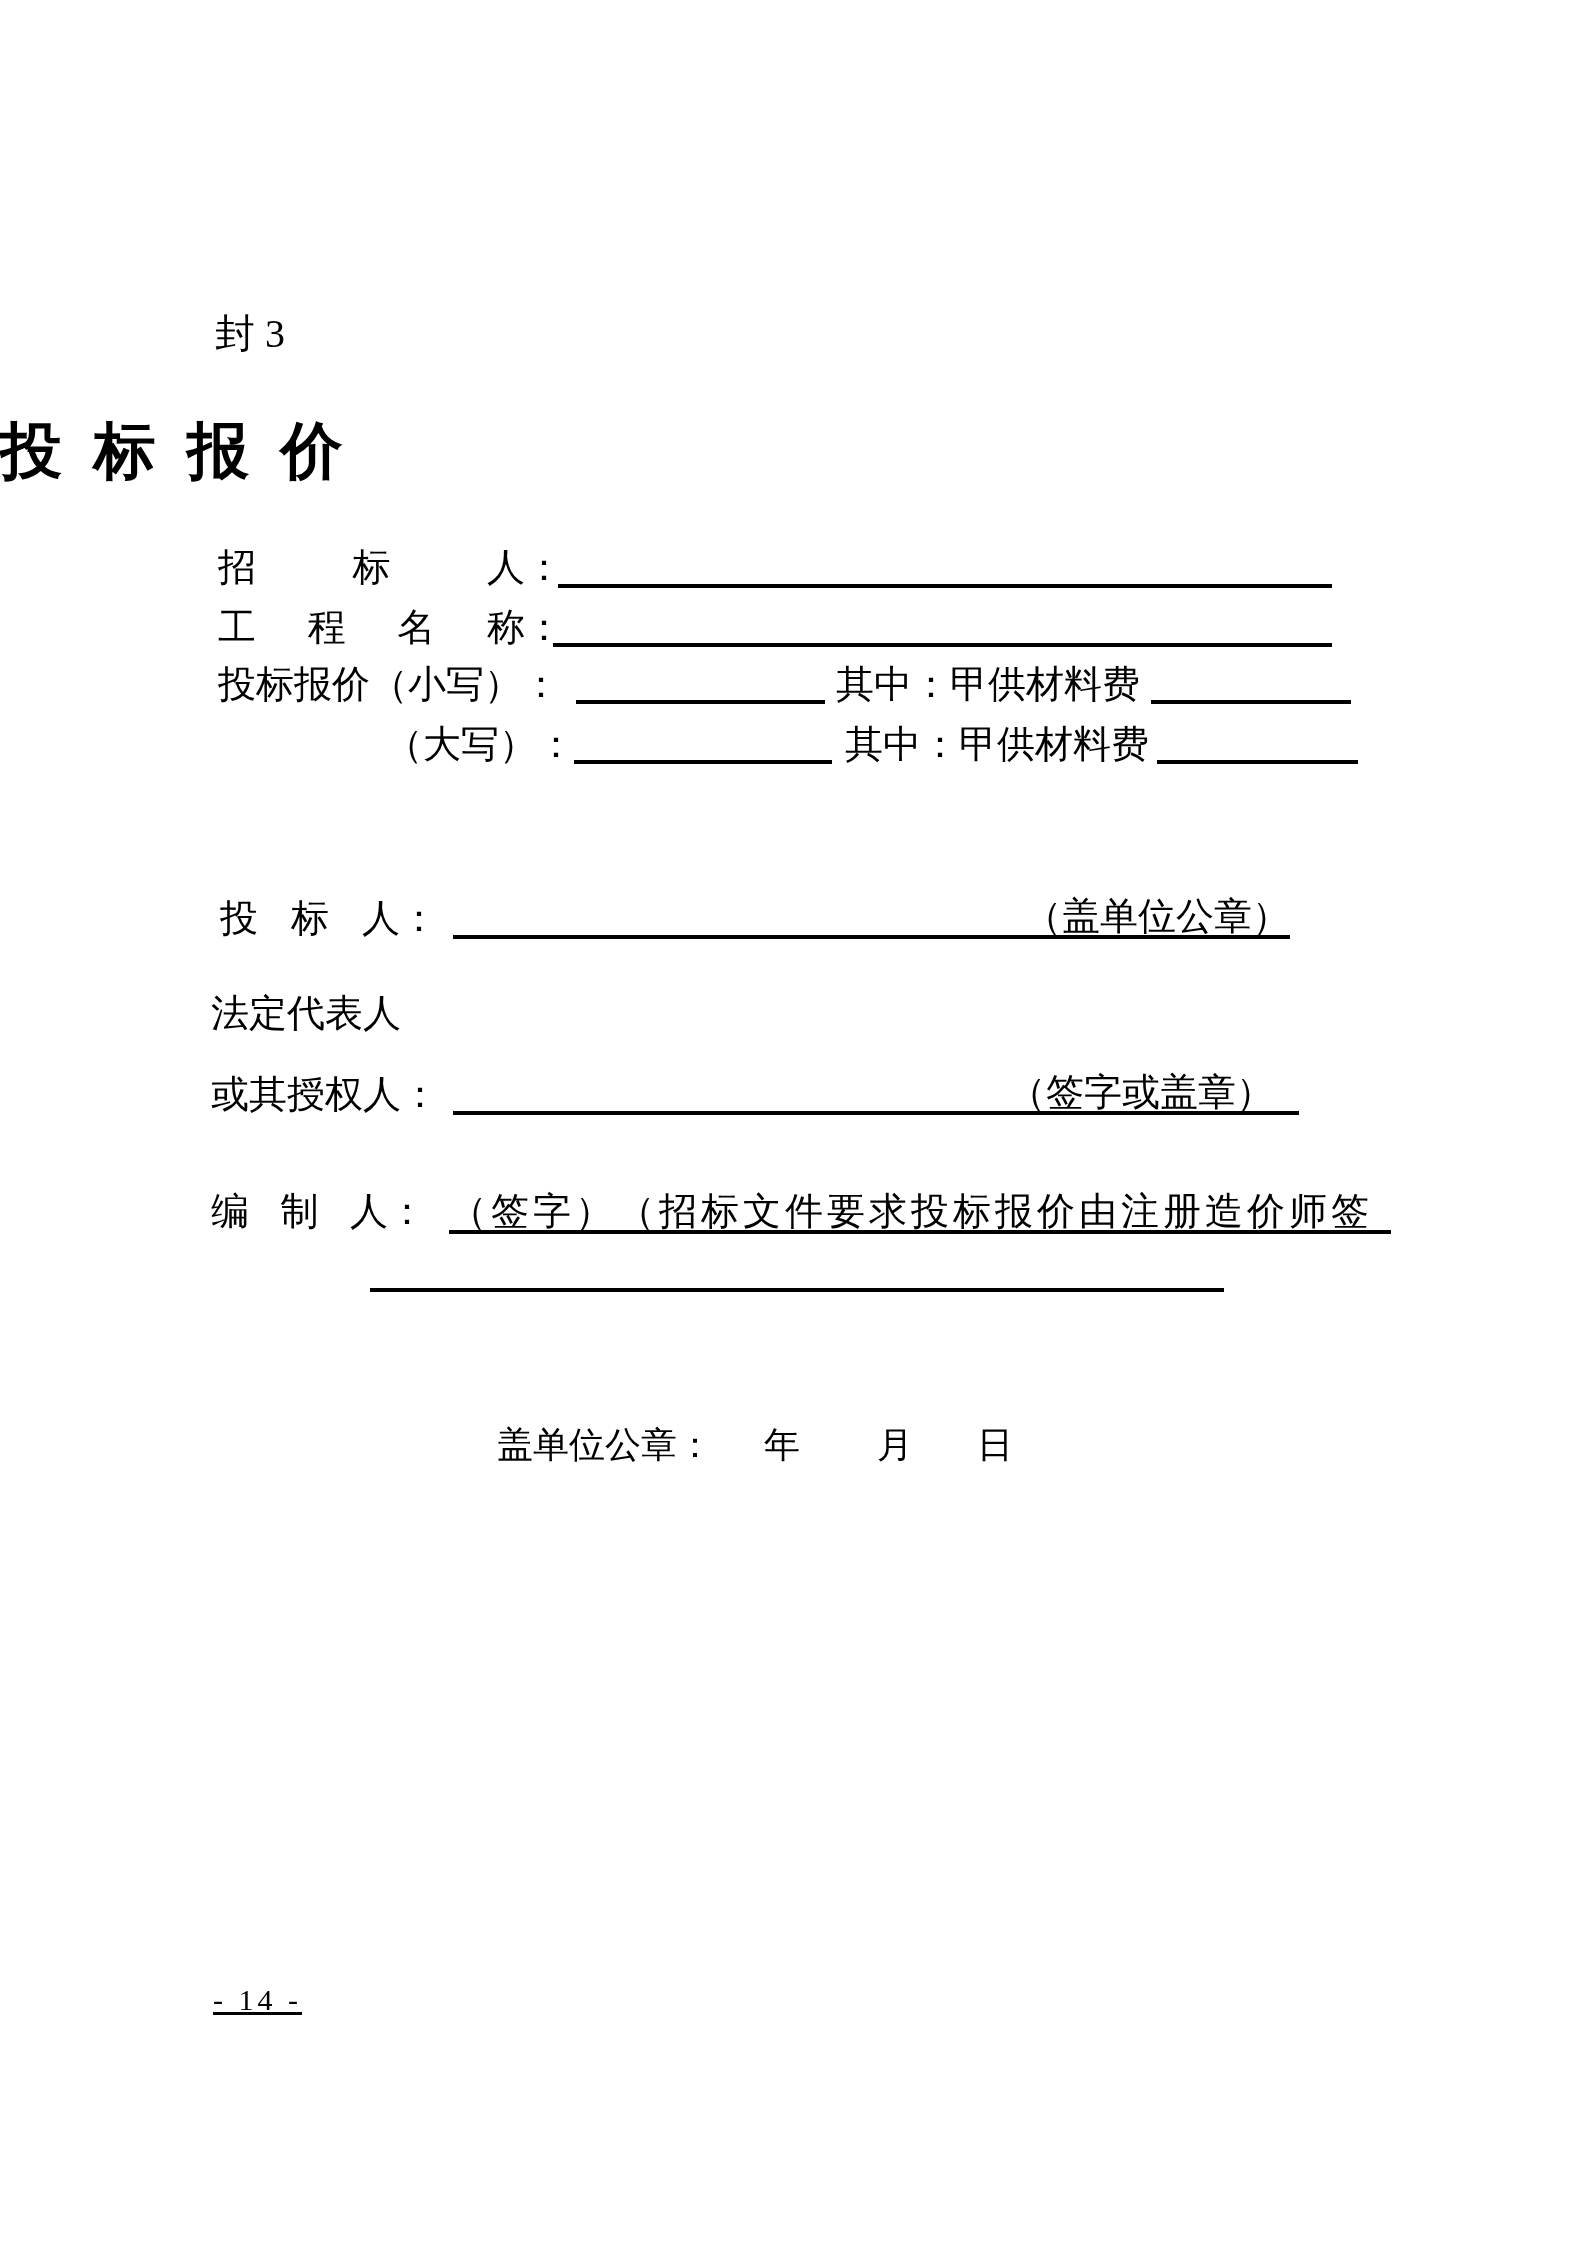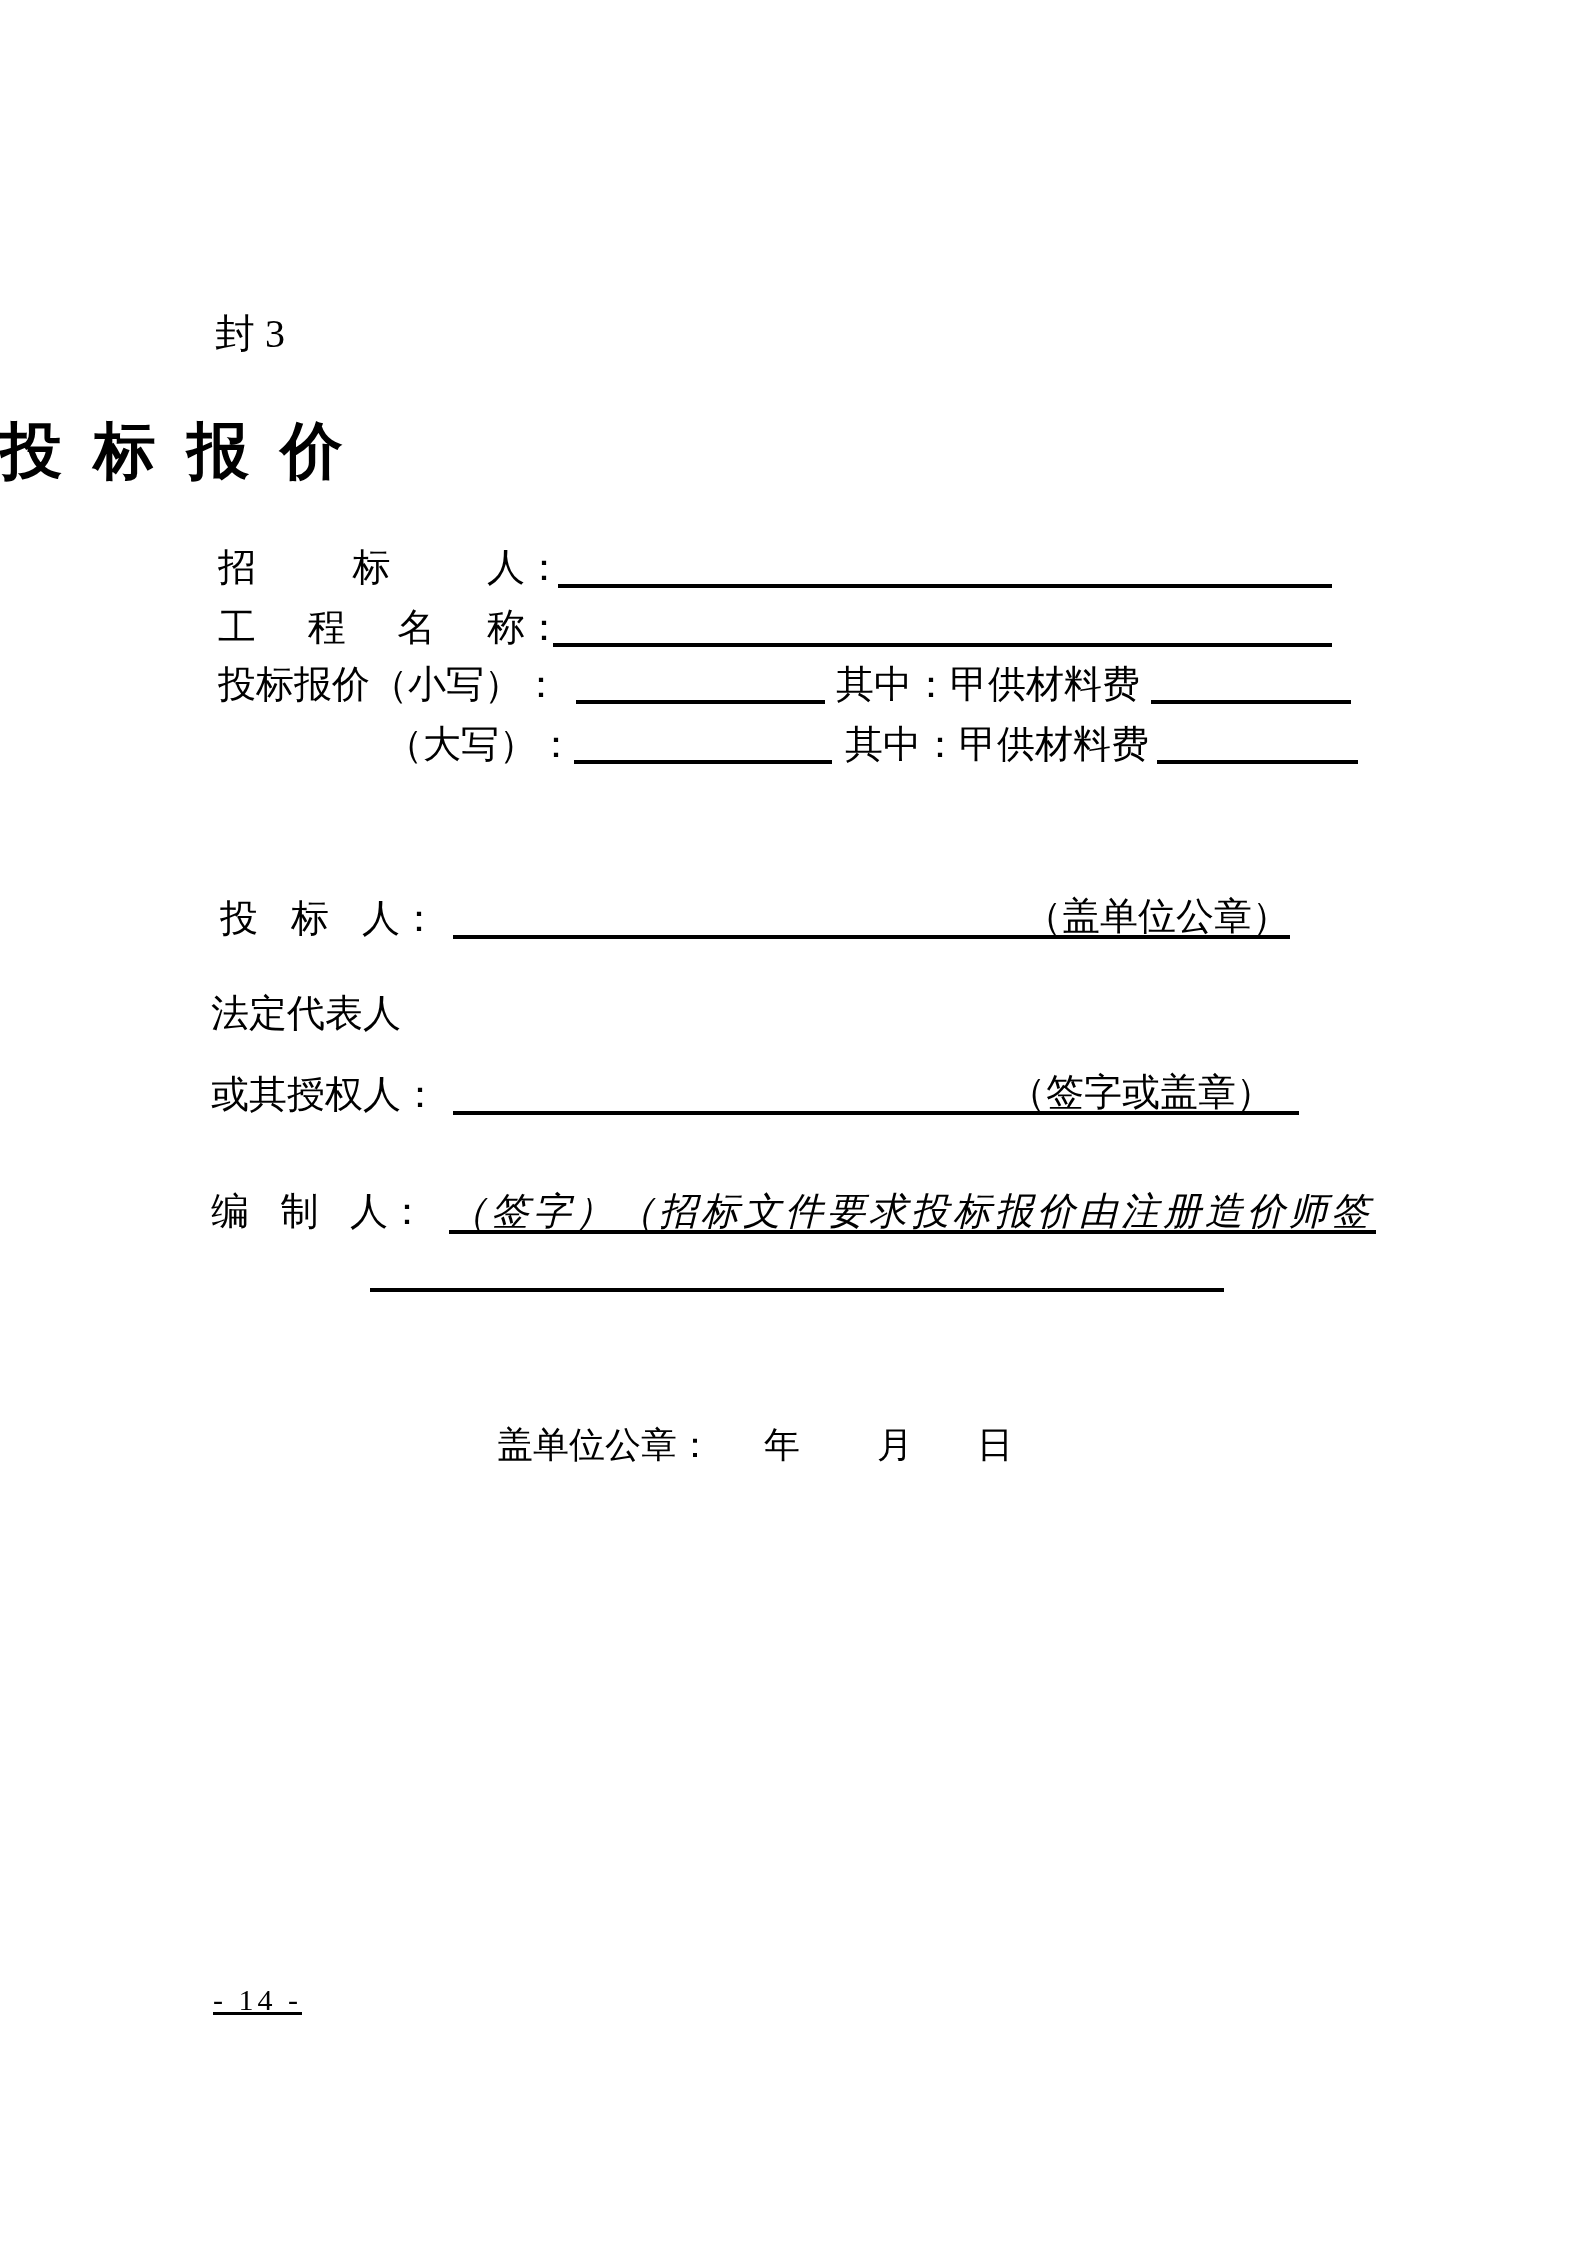--- a/index.html
+++ b/index.html
@@ -8,20 +8,21 @@
     background: #ffffff;
   }
   .page {
     position: relative;
     width: 1376px;
     height: 2245px;
     background: #ffffff;
     color: #000000;
     font-family: "Liberation Serif", "DejaVu Serif", serif;
     overflow: hidden;
+    padding-left: 24px;
   }
   .abs { position: absolute; }
   .t38 {
     font-size: 38px;
     line-height: 1;
     white-space: nowrap;
   }
   .jlabel {
     display: flex;
     justify-content: space-between;
@@ -38,21 +39,21 @@
   }
   .doc-title {
     left: 0;
     right: 0;
     font-size: 62px;
     font-weight: bold;
     letter-spacing: 8px;
     line-height: 1;
     white-space: nowrap;
   }
-  .spaced { letter-spacing: 4px; font-style: italic; }
+  .spaced { letter-spacing: 4px; }
   .date-row { font-size: 36px; line-height: 1; white-space: nowrap; }
   .page-number {
     font-size: 30px;
     line-height: 1;
     letter-spacing: 4px;
     white-space: nowrap;
   }
 </style>
 </head>
 <body>

